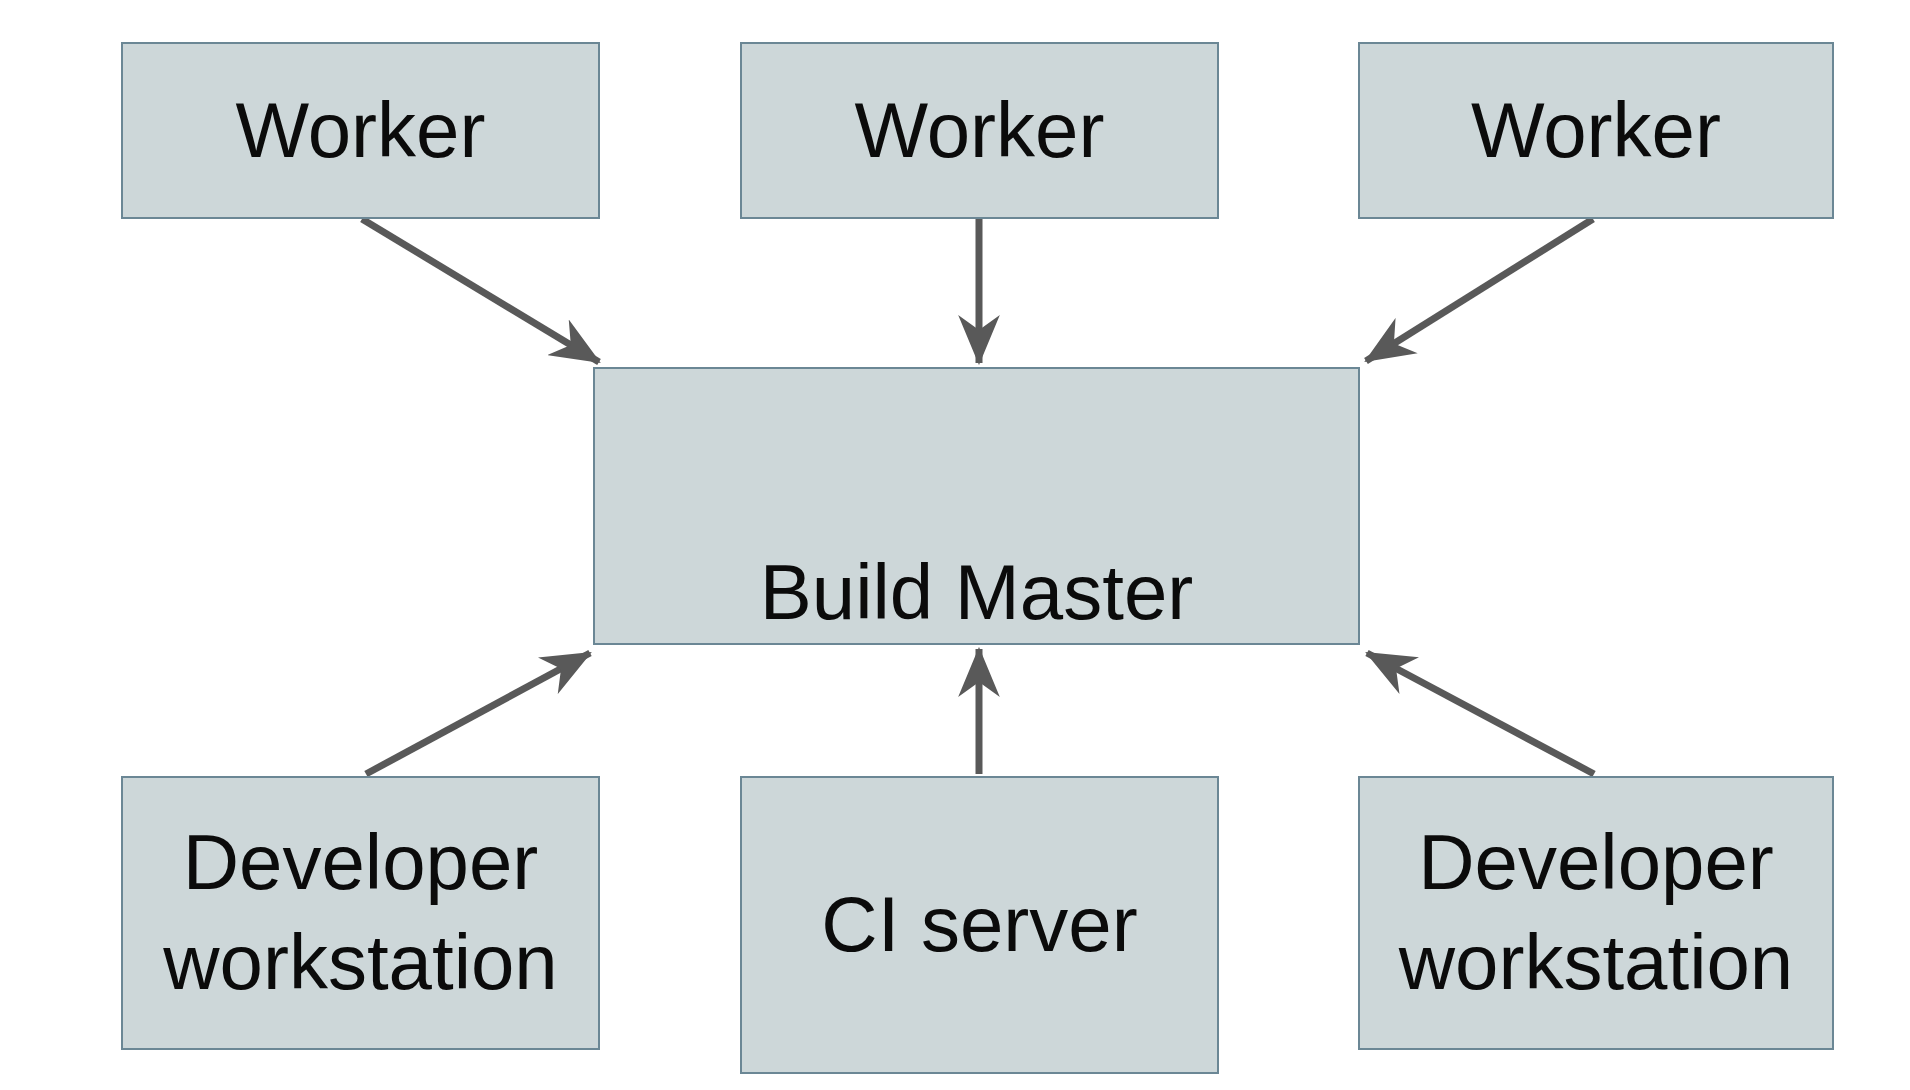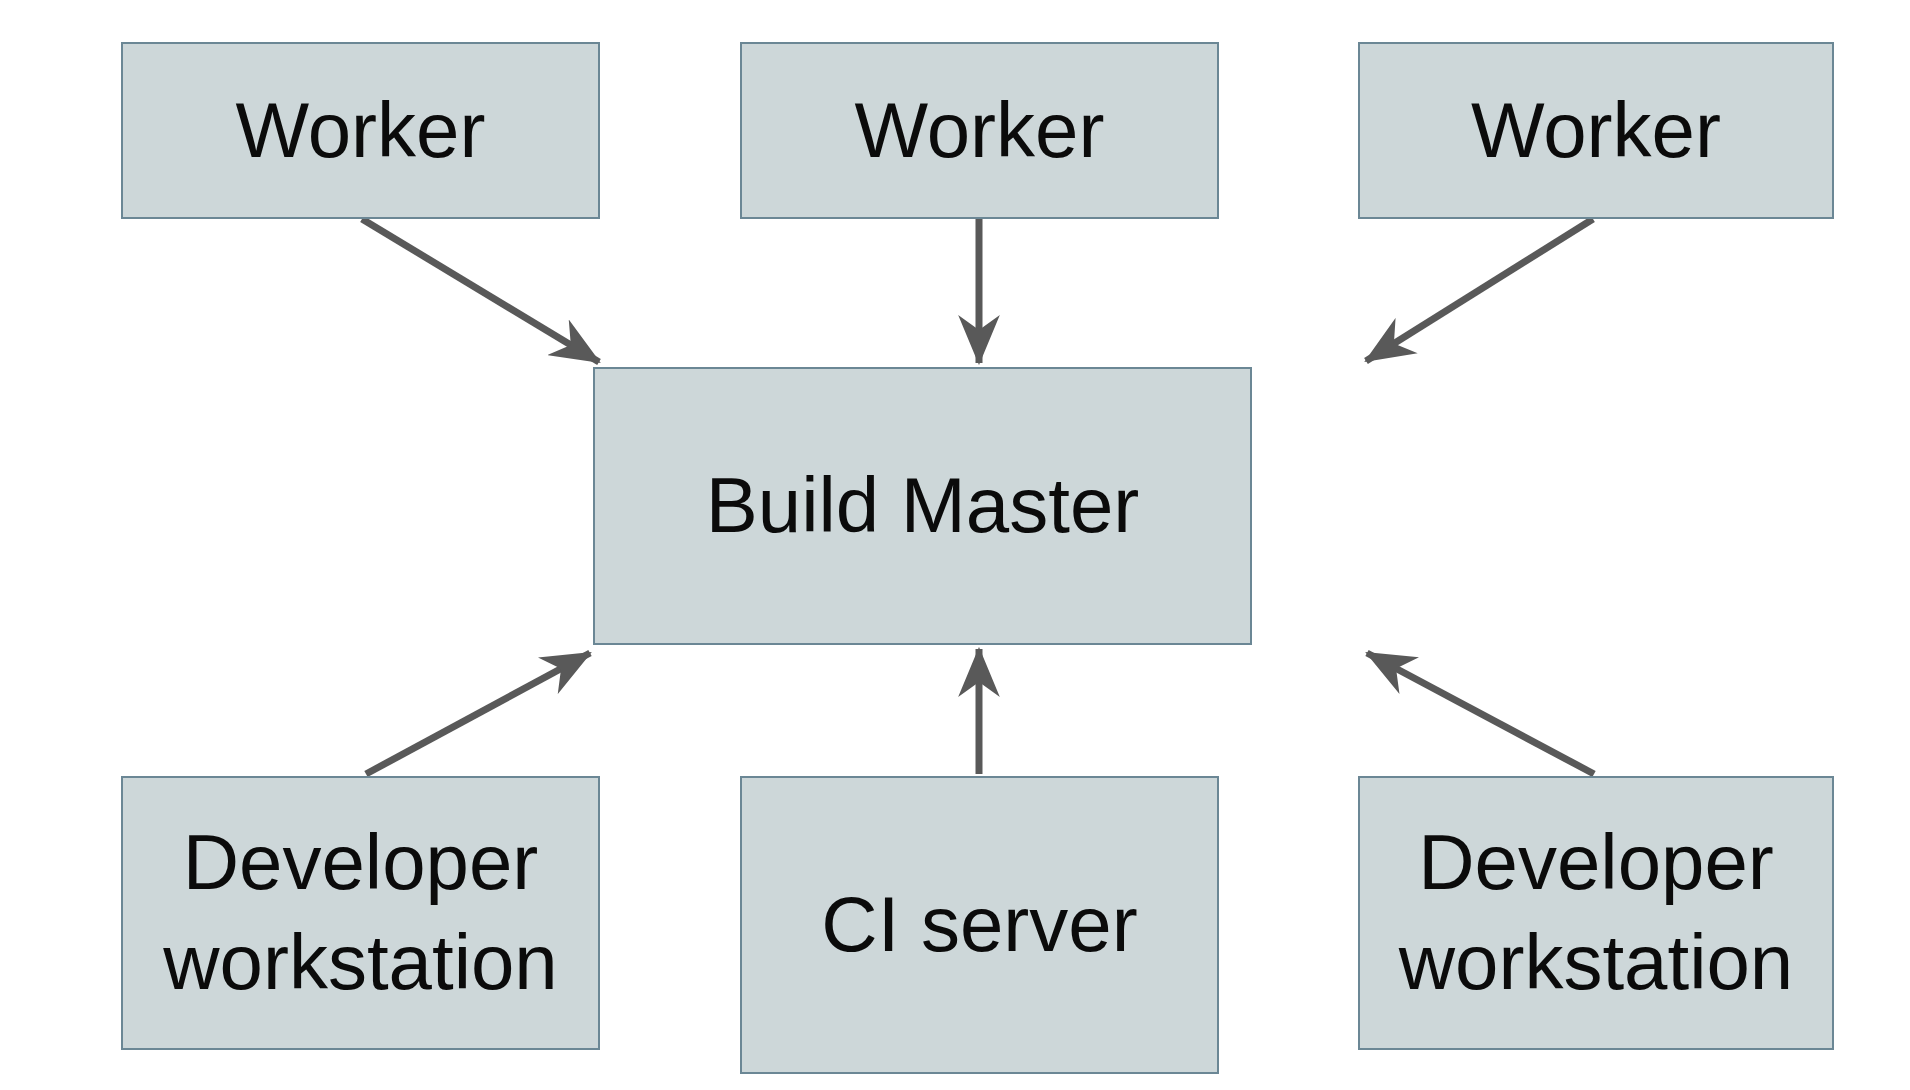--- a/index.html
+++ b/index.html
@@ -45,21 +45,21 @@
     justify-content:center;
     text-align:center;
     font-size:78px;
     line-height:1.28;
     color:var(--text);
     padding:0 14px;
   }
   .n-worker1{left:121px;top:42px;width:479px;height:177px;}
   .n-worker2{left:740px;top:42px;width:479px;height:177px;}
   .n-worker3{left:1358px;top:42px;width:476px;height:177px;}
-  .n-buildmaster{left:593px;top:367px;width:659px;height:278px;}
+  .n-buildmaster{left:593px;top:367px;width:767px;height:278px;align-items:flex-end;}
   .n-devws1{left:121px;top:776px;width:479px;height:274px;}
   .n-ciserver{left:740px;top:776px;width:479px;height:298px;}
   .n-devws2{left:1358px;top:776px;width:476px;height:274px;}
 </style>
 </head>
 <body>
 
 <div class="canvas">
 
   <svg class="arrows" viewBox="0 0 1910 1090" xmlns="http://www.w3.org/2000/svg">

